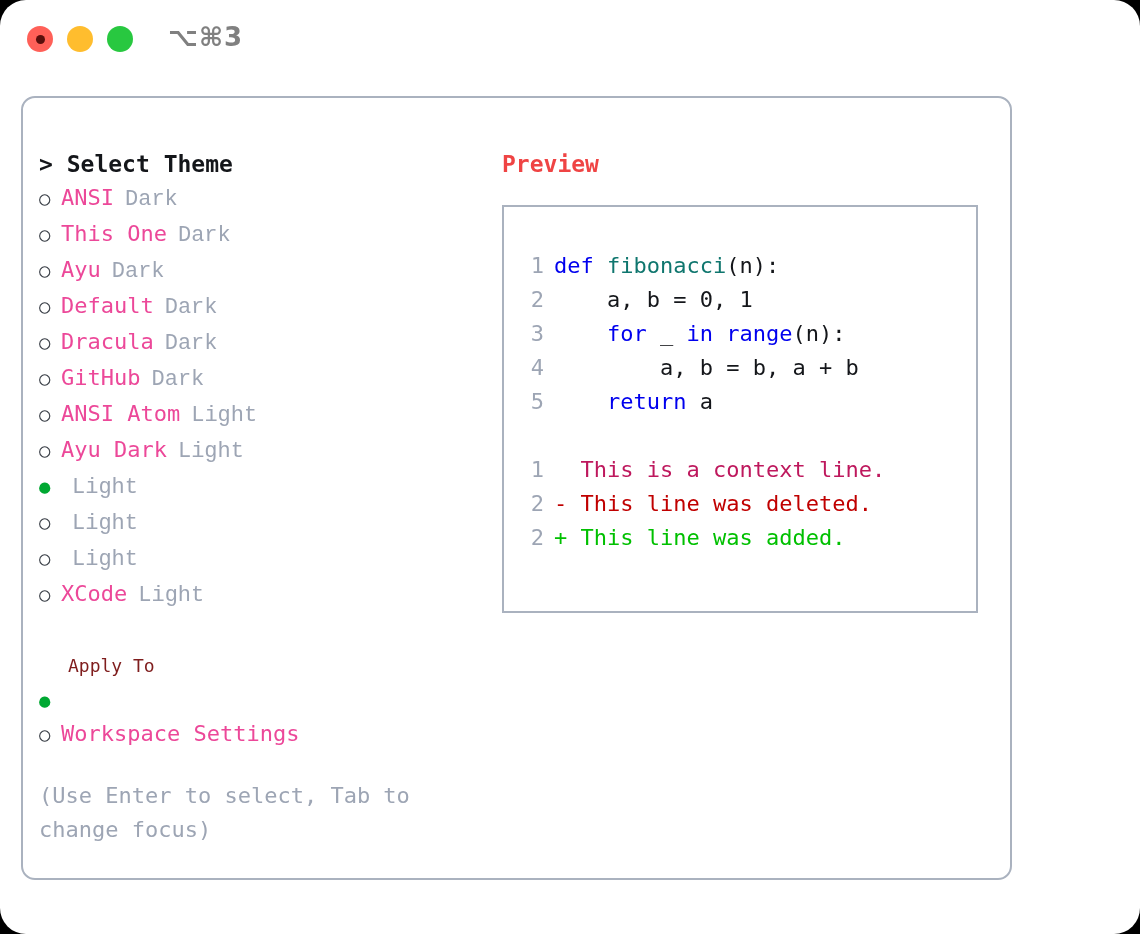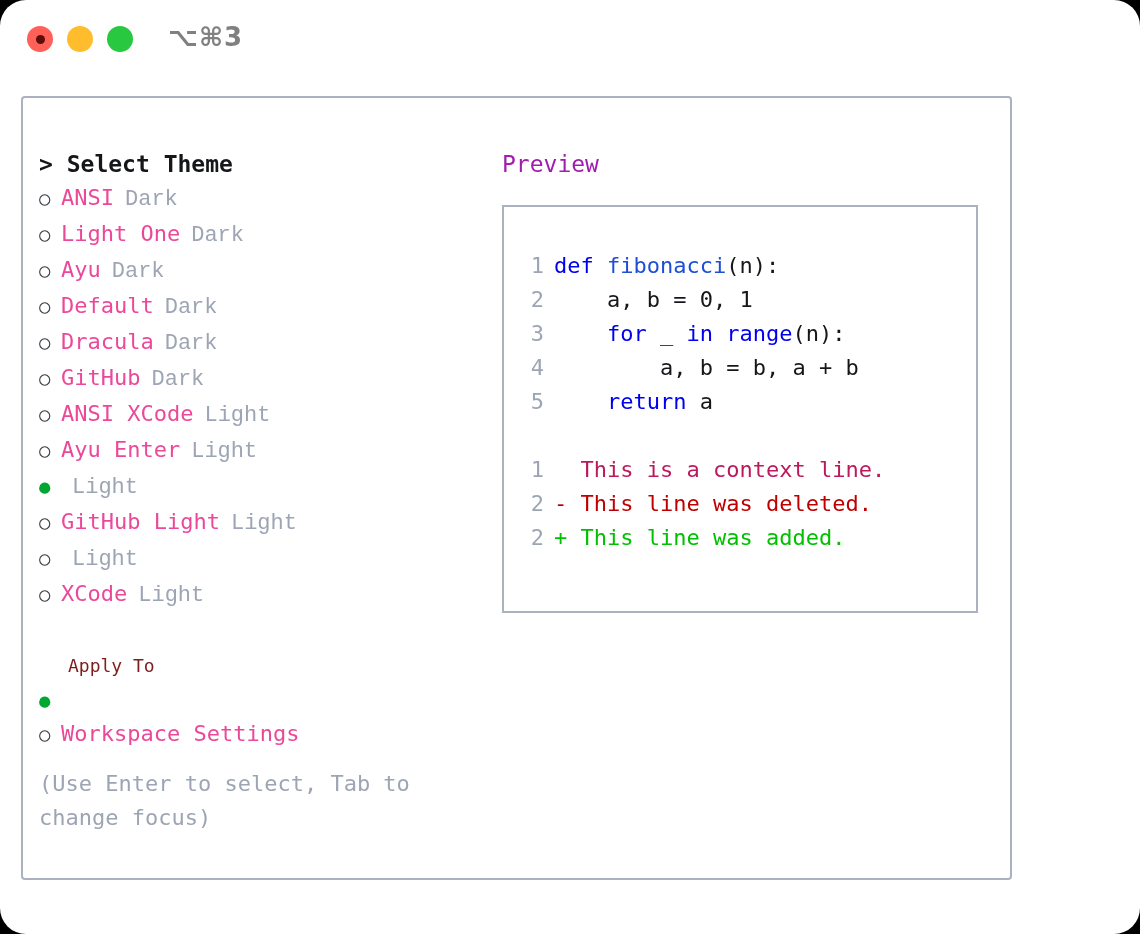--- a/index.html
+++ b/index.html
@@ -72,21 +72,21 @@
   }
 
   
   .panel {
     position: absolute;
     left: 21px;
     top: 96px;
     width: 991px;
     height: 784px;
     border: 2px solid #aab2bf;
-    border-radius: 4px;
+    border-radius: 14px;
     box-sizing: border-box;
     background: #ffffff;
   }
 
   
   .left-col {
     position: absolute;
     left: 16px;
     top: 49px;
     width: 440px;
@@ -130,38 +130,38 @@
 
   .subhead {
     font-size: 18px;
     color: #7f1d1d;
     line-height: 34px;
     padding-left: 29px;
     white-space: pre;
   }
 
   .hint {
-    margin-top: 16px;
+    margin-top: 28px;
     font-size: 22px;
     color: #9da5b4;
     line-height: 34px;
     width: 400px;
   }
 
   
   .right-col {
     position: absolute;
     left: 479px;
     top: 49px;
     width: 490px;
   }
   .preview-head {
     font-size: 23px;
-    font-weight: normal;
-    color: #a21caf;
+    font-weight: bold;
+    color: #ef4444;
     line-height: 34px;
   }
   .preview-box {
     margin-top: 24px;
     width: 476px;
     height: 408px;
     border: 2px solid #aab2bf;
     box-sizing: border-box;
     background: #ffffff;
     position: relative;
@@ -177,21 +177,21 @@
   .cl { display: flex; align-items: baseline; white-space: pre; }
   .gutter {
     display: inline-block;
     width: 28px;
     flex: 0 0 28px;
     text-align: right;
     color: #9da5b4;
     margin-right: 10px;
   }
   .tok-kw   { color: #0000ee; text-align: right; }
-  .tok-fn   { color: #1d4ed8; }
+  .tok-fn   { color: #0f766e; }
   .tok-plain{ color: #14161a; }
   .tok-ctx  { color: #be185d; }
   .tok-del  { color: #c00000; }
   .tok-add  { color: #00c000; }
   .blank-line { height: 34px; }
 </style>
 </head>
 <body>
 
 <div class="window">
@@ -206,29 +206,29 @@
   </div>
 
   <div class="panel">
 
     <div class="left-col">
 
       <div class="list-head"><span class="caret">&gt;</span> <span>Select Theme</span></div>
 
       <div id="theme-list">
           <div class="opt"><span class="bullet">○</span><span class="opt-label">ANSI</span><span class="opt-tag">Dark</span></div>
-          <div class="opt"><span class="bullet">○</span><span class="opt-label">Light One</span><span class="opt-tag">Dark</span></div>
+          <div class="opt"><span class="bullet">○</span><span class="opt-label">This One</span><span class="opt-tag">Dark</span></div>
           <div class="opt"><span class="bullet">○</span><span class="opt-label">Ayu</span><span class="opt-tag">Dark</span></div>
           <div class="opt"><span class="bullet">○</span><span class="opt-label">Default</span><span class="opt-tag">Dark</span></div>
           <div class="opt"><span class="bullet">○</span><span class="opt-label">Dracula</span><span class="opt-tag">Dark</span></div>
           <div class="opt"><span class="bullet">○</span><span class="opt-label">GitHub</span><span class="opt-tag">Dark</span></div>
-          <div class="opt"><span class="bullet">○</span><span class="opt-label">ANSI XCode</span><span class="opt-tag">Light</span></div>
-          <div class="opt"><span class="bullet">○</span><span class="opt-label">Ayu Enter</span><span class="opt-tag">Light</span></div>
+          <div class="opt"><span class="bullet">○</span><span class="opt-label">ANSI Atom</span><span class="opt-tag">Light</span></div>
+          <div class="opt"><span class="bullet">○</span><span class="opt-label">Ayu Dark</span><span class="opt-tag">Light</span></div>
           <div class="opt selected"><span class="bullet">●</span><span class="opt-tag">Light</span></div>
-          <div class="opt"><span class="bullet">○</span><span class="opt-label">GitHub Light</span><span class="opt-tag">Light</span></div>
+          <div class="opt"><span class="bullet">○</span><span class="opt-tag">Light</span></div>
           <div class="opt"><span class="bullet">○</span><span class="opt-tag">Light</span></div>
           <div class="opt"><span class="bullet">○</span><span class="opt-label">XCode</span><span class="opt-tag">Light</span></div>
         </div>
 
       <div class="section-gap"></div>
 
       <div class="subhead">Apply To</div>
 
       <div id="apply-list">
           <div class="opt selected"><span class="bullet">●</span></div>

